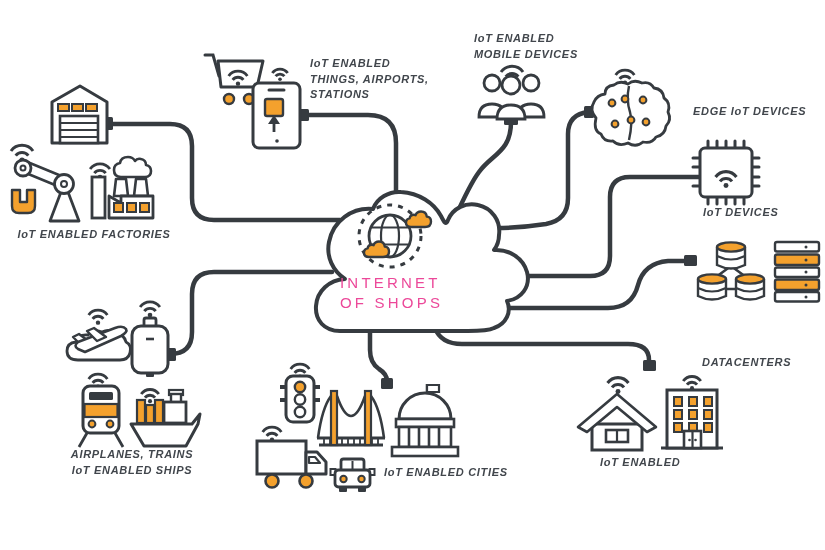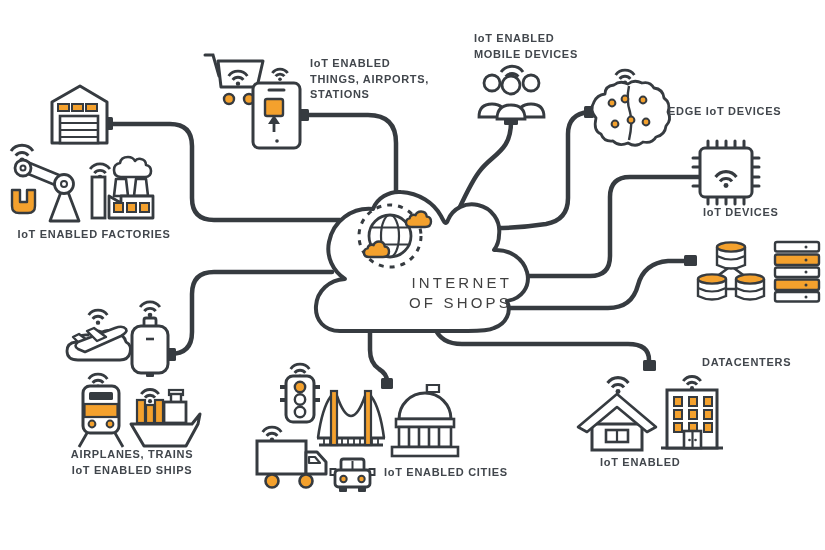--- a/index.html
+++ b/index.html
@@ -12,23 +12,23 @@
   .conn{stroke:var(--ink);stroke-width:4.5;fill:none;stroke-linecap:round;stroke-linejoin:round;}
   .plug{fill:var(--ink);stroke:none;}
   .s{stroke:var(--ink);fill:none;}
   .sf{stroke:var(--ink);fill:#fff;}
   .sa{stroke:var(--ink);fill:var(--accent);}
   .fi{fill:var(--ink);stroke:none;}
   .wifi-use{stroke:var(--ink);fill:var(--ink);}
   .mc{fill:var(--accent);stroke:var(--ink);stroke-width:2.4;stroke-linejoin:round;}
   .lab{position:absolute;font-size:11px;font-weight:700;letter-spacing:.7px;
        color:var(--text);line-height:15.5px;white-space:nowrap;}
-  .lab span{display:block;}
-  #title{position:absolute;left:340px;top:273px;width:172px;text-align:right;
-         font-size:15px;font-weight:500;letter-spacing:3.2px;color:#404040;line-height:20px;}
+  .lab span{display:block;font-style:italic;}
+  #title{position:absolute;left:340px;top:273px;width:172px;text-align:left;
+         font-size:15px;font-weight:500;letter-spacing:3.2px;color:#ec4899;line-height:20px;}
   #title span{display:block;}
   .center{text-align:center;margin-left:6px;}
 </style>
 </head>
 <body>
 
 <div id="stage">
 <svg width="825" height="550" viewBox="0 0 825 550">
   <defs>
     <g id="wifi">
@@ -306,21 +306,21 @@
   </div>
   <div class="lab" style="left:310px;top:56px;">
     <span>IoT ENABLED</span>
     <span>THINGS, AIRPORTS,</span>
     <span>STATIONS</span>
   </div>
   <div class="lab" style="left:474px;top:31px;">
     <span>IoT ENABLED</span>
     <span>MOBILE DEVICES</span>
   </div>
-  <div class="lab" style="left:668px;top:104px;">
+  <div class="lab" style="left:668px;top:104px;padding-left:25px;">
     <span>EDGE IoT DEVICES</span>
   </div>
   <div class="lab" style="left:703px;top:205px;">
     <span>IoT DEVICES</span>
   </div>
   <div class="lab" style="left:702px;top:307px;margin-top:48px;">
     <span>DATACENTERS</span>
   </div>
   <div class="lab" style="left:600px;top:455px;">
     <span>IoT ENABLED</span>

